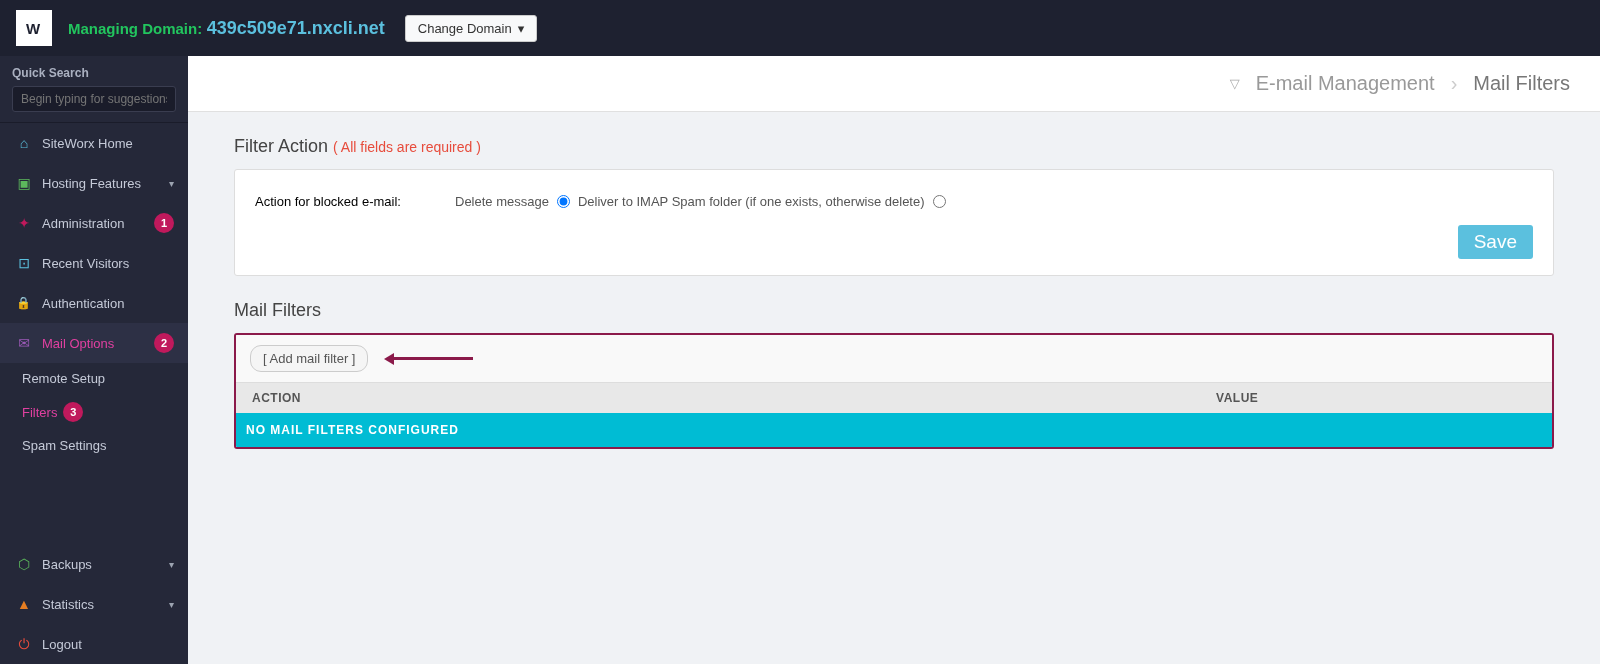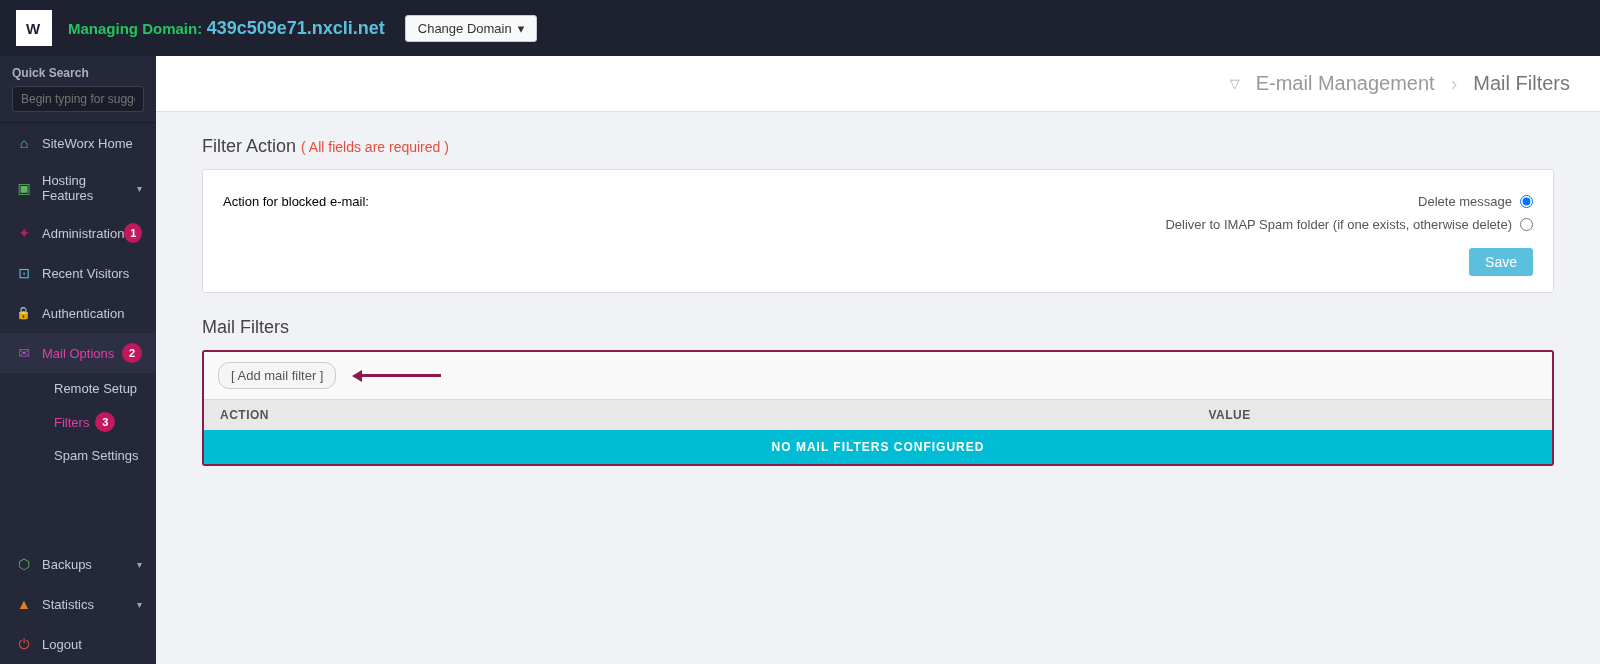--- a/index.html
+++ b/index.html
@@ -52,21 +52,21 @@
 
     
     .main-layout {
       display: flex;
       flex: 1;
       overflow: hidden;
     }
 
     
     .sidebar {
-      width: 156px;
+      width: 188px;
       background: #252839;
       flex-shrink: 0;
       overflow-y: auto;
       display: flex;
       flex-direction: column;
     }
     .sidebar-search-section {
       padding: 10px 12px;
       border-bottom: 1px solid #1a1c2a;
     }
@@ -124,21 +124,21 @@
     }
     .sidebar-item .chevron {
       margin-left: auto;
       font-size: 10px;
       color: #9ca3b0;
     }
 
     .sidebar-sub-item {
       display: flex;
       align-items: center;
-      padding: 8px 14px 8px 54px;
+      padding: 8px 14px 8px 22px;
       color: #c5cad8;
       font-size: 13px;
       cursor: pointer;
     }
     .sidebar-sub-item.active { color: #e040a0; }
     .sidebar-sub-item .badge {
       background: #c0195c;
       color: #fff;
       border-radius: 50%;
       width: 20px;
@@ -225,21 +225,21 @@
       padding: 8px 0;
     }
     .filter-action-label {
       color: #000000;
       font-size: 13px;
       min-width: 200px;
     }
     .filter-action-options {
       flex: 1;
       display: flex;
-      flex-direction: column;
+      flex-direction: row;
       gap: 8px;
     }
     .radio-option {
       display: flex;
       align-items: center;
       gap: 8px;
       justify-content: flex-end;
     }
     .radio-option label {
       color: #555;
@@ -250,21 +250,21 @@
       display: flex;
       justify-content: flex-end;
       margin-top: 8px;
     }
     .save-btn {
       background: #5bc0de;
       color: #fff;
       border: none;
       border-radius: 3px;
       padding: 6px 16px;
-      font-size: 14px;
+      font-size: 19px;
       cursor: pointer;
     }
 
     
     .mail-filters-section {
       border: 2px solid #8b1a4a;
       border-radius: 3px;
       background: #fff;
       padding: 0;
       overflow: hidden;
@@ -315,21 +315,21 @@
       font-weight: bold;
       color: #555;
       text-align: left;
       letter-spacing: 0.5px;
       text-transform: uppercase;
     }
     .filters-table th:last-child { text-align: center; }
     .no-filters-row td {
       background: #00bcd4;
       color: #fff;
-      text-align: center;
+      text-align: left;
       padding: 10px;
       font-size: 12px;
       font-weight: bold;
       letter-spacing: 1px;
     }
   </style>
 </head>
 <body>
 
 <div class="topbar">

